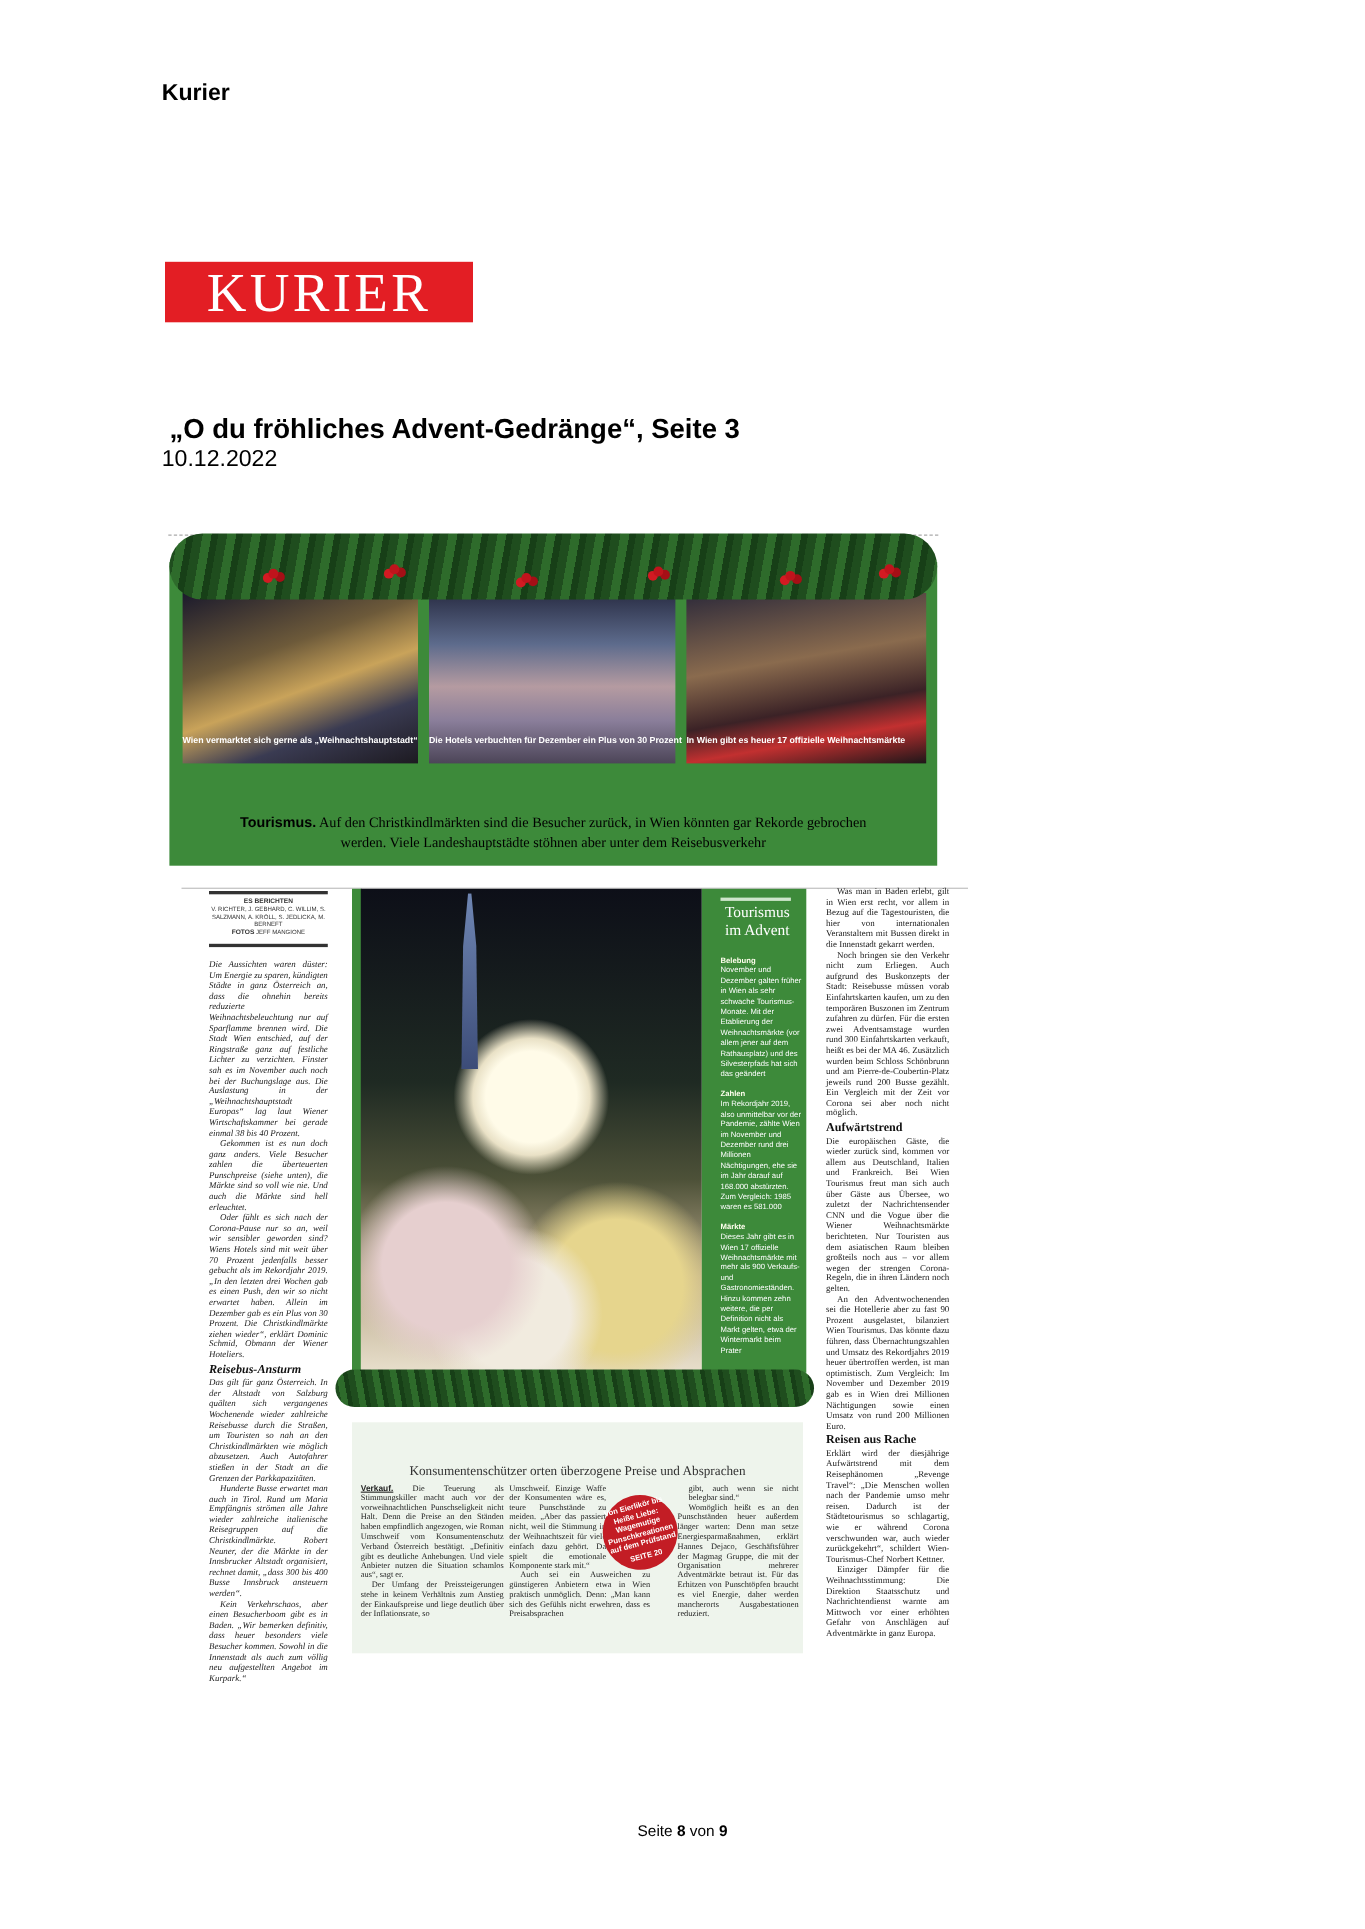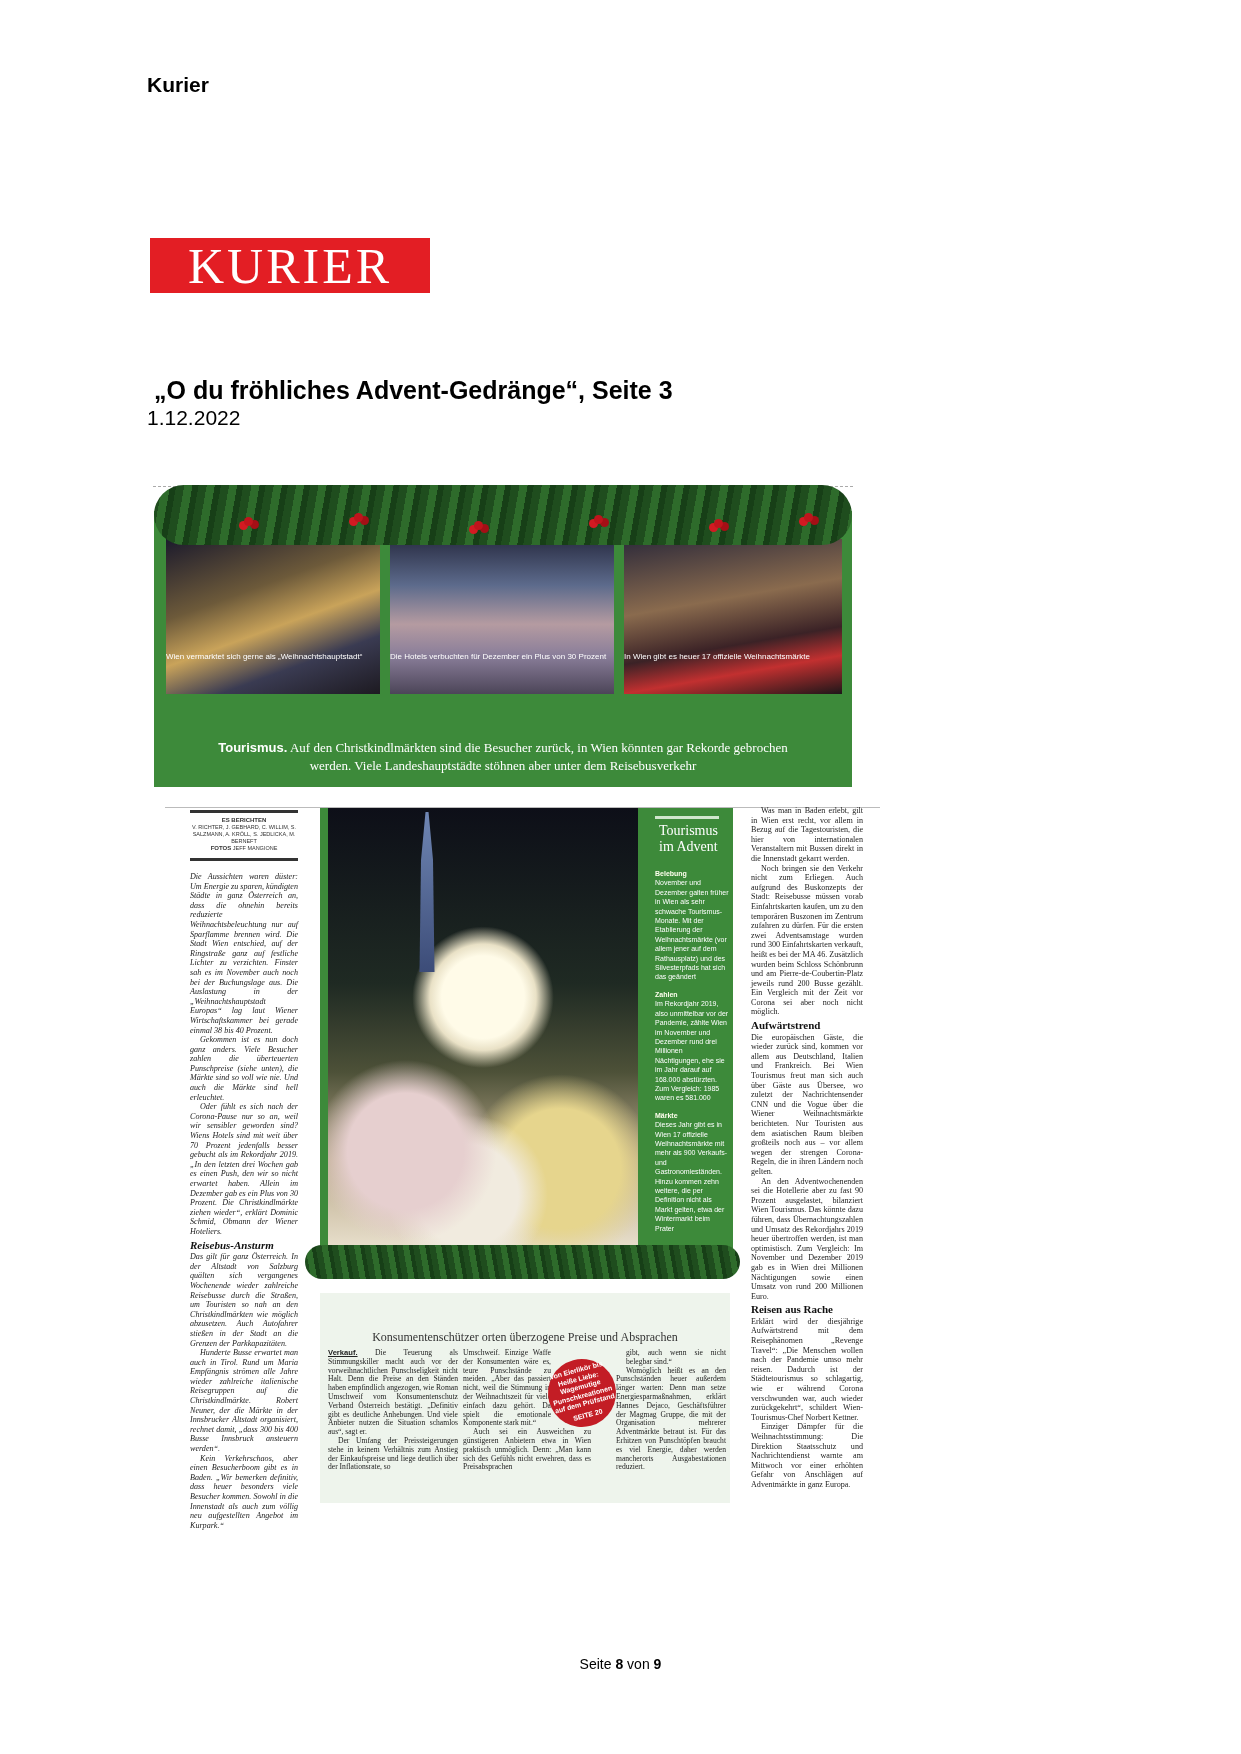--- a/index.html
+++ b/index.html
@@ -15,23 +15,23 @@
   
   #rule-top{left:153px;top:486px;width:700px;border-top:1px dashed #aaa;}
   #banner{left:154px;top:511px;width:698px;height:276px;background:#3d8a3a;}
   .garland{position:absolute;left:0;width:100%;height:60px;background:
      repeating-linear-gradient(100deg,#1f4d1e 0 8px,#2e6b2b 8px 16px,#173f17 16px 22px);border-radius:30px;}
   .berry{position:absolute;width:9px;height:9px;border-radius:50%;background:#c0141c;box-shadow:6px 3px 0 #a50f16,-5px 4px 0 #d31a22;}
   .photo{position:absolute;top:28px;height:155px;}
   .photo1{left:12px;width:214px;background:linear-gradient(160deg,#1b1a2c 0%,#6d5a3a 35%,#c9a35a 55%,#3a3b52 75%,#1d1a21 100%);}
   .photo2{left:236px;width:224px;background:linear-gradient(180deg,#2a2e45 0%,#5d6b8c 30%,#b59ba1 55%,#8a7e9a 75%,#4c4558 100%);}
   .photo3{left:470px;width:218px;background:linear-gradient(170deg,#2d2a3a 0%,#8a6b4e 40%,#3b2226 65%,#c23030 80%,#1e1619 100%);}
-  .cap{position:absolute;top:141px;font-size:8px;font-weight:normal;color:#fff;font-family:"Liberation Sans Narrow","Liberation Sans",sans-serif;}
+  .cap{position:absolute;top:157px;font-size:8px;font-weight:bold;color:#fff;font-family:"Liberation Sans Narrow","Liberation Sans",sans-serif;}
   #banner-head{position:absolute;left:0;width:100%;top:186px;text-align:center;font-family:"Liberation Serif",serif;font-size:36px;color:#fff;}
-  #banner-sub{position:absolute;left:60px;width:578px;top:228px;text-align:center;font-family:"Liberation Serif",serif;font-size:13px;color:#ffffff;line-height:18px;}
+  #banner-sub{position:absolute;left:60px;width:578px;top:228px;text-align:center;font-family:"Liberation Serif",serif;font-size:13px;color:#000000;line-height:18px;}
   #banner-sub b{font-family:"Liberation Sans",sans-serif;font-weight:bold;}
 
   
   #rule-mid{left:165px;top:807px;width:715px;border-top:1px solid #bbb;}
   .col{position:absolute;font-family:"Liberation Serif",serif;font-size:8.1px;line-height:9.6px;text-align:justify;color:#222;}
   .col p{margin:0;text-indent:10px;}
   .col p.first{text-indent:0;}
   .col h4{margin:4px 0 2px;font-size:11px;font-weight:bold;color:#111;}
   #col-left{left:190px;top:872px;width:108px;font-style:italic;}
   #byline{left:190px;top:810px;width:108px;border-top:3px solid #333;border-bottom:3px solid #333;padding:4px 0 6px;text-align:center;font-size:5.5px;line-height:7px;color:#333;}
@@ -62,21 +62,21 @@
   #pc2{left:143px;width:128px;}
   #pc3{left:276px;width:130px;}
   #badge{position:absolute;left:228px;top:66px;width:68px;height:68px;border-radius:50%;background:#c31d25;color:#fff;font-family:"Liberation Sans",sans-serif;font-weight:bold;font-size:7px;line-height:8.5px;text-align:center;transform:rotate(-15deg);display:flex;flex-direction:column;justify-content:center;}
 </style>
 </head>
 <body>
 
 <div class="abs" id="source">Kurier</div>
 <div class="abs" id="logo">KURIER</div>
 <div class="abs" id="doc-title">„O du fröhliches Advent-Gedränge“, Seite 3</div>
-<div class="abs" id="doc-date">1.12.2022</div>
+<div class="abs" id="doc-date">10.12.2022</div>
 
 <div class="abs" id="rule-top"></div>
 <div class="abs" id="banner">
   <div class="photo photo1"></div>
   <div class="photo photo2"></div>
   <div class="photo photo3"></div>
   <div class="garland" style="top:-26px;">
     <span class="berry" style="left:90px;top:32px;"></span>
       <span class="berry" style="left:200px;top:28px;"></span>
     <span class="berry" style="left:320px;top:36px;"></span>

